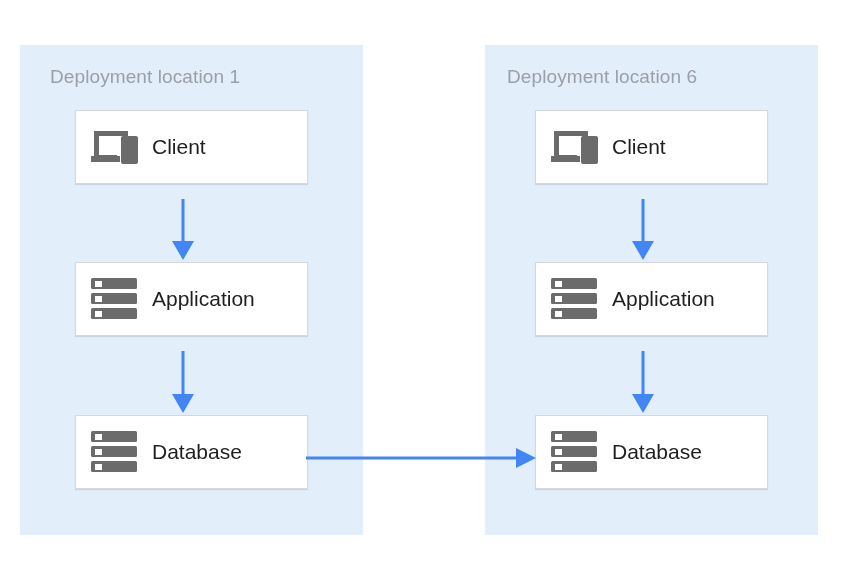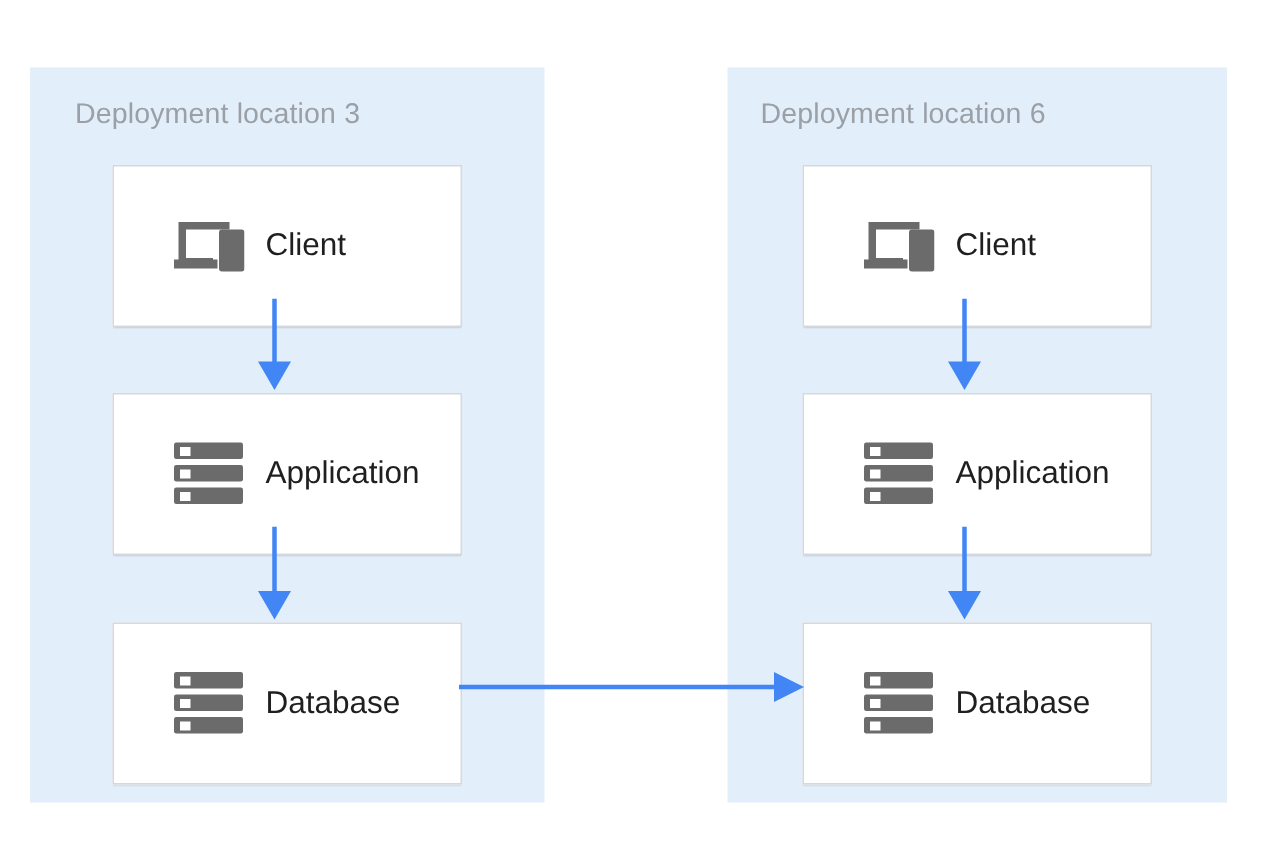--- a/index.html
+++ b/index.html
@@ -30,28 +30,27 @@
     color: #9aa0a6;
     letter-spacing: 0.1px;
     white-space: nowrap;
   }
   #region-1-label { left: 50px;  top: 66px; }
   #region-2-label { left: 507px; top: 66px; }
 
   .node {
     position: absolute;
     width: 233px;
-    height: 108px;
+    height: 74px;
     background: #ffffff;
     border: 1px solid #d5d8dc;
     box-sizing: border-box;
     box-shadow: 0 1px 1px rgba(0,0,0,0.10);
     display: flex;
     align-items: center;
-    padding-left: 25px;
   }
   .node .icon-slot {
     width: 76px;
     min-width: 76px;
     display: flex;
     align-items: center;
     justify-content: center;
   }
   .node .node-label {
     font-size: 21px;
@@ -78,21 +77,21 @@
   #arrow-d1-d2 { left: 306px; top: 445px; }
 
   svg { display: block; }
 </style>
 </head>
 <body>
 
 <div id="canvas">
 
   <div class="region" id="region-1"></div>
-  <div class="region-label" id="region-1-label">Deployment location 3</div>
+  <div class="region-label" id="region-1-label">Deployment location 1</div>
 
   <div class="node" id="node-client-1">
     <div class="icon-slot">
       <svg width="48" height="38" viewBox="0 0 48 38" aria-hidden="true">
         <path fill="#6b6b6b" d="M4 3 h34 v5 H9 v19 h18 v5 H4 Z"></path>
         <rect x="1" y="28" width="29" height="6" fill="#6b6b6b"></rect>
         <path fill="#6b6b6b" d="M33 8 h13 a2 2 0 0 1 2 2 v24 a2 2 0 0 1 -2 2 h-13 a2 2 0 0 1 -2 -2 v-24 a2 2 0 0 1 2 -2 Z
                                  M35 13 h9 v18 h-9 Z"></path>
       </svg>
     </div>

